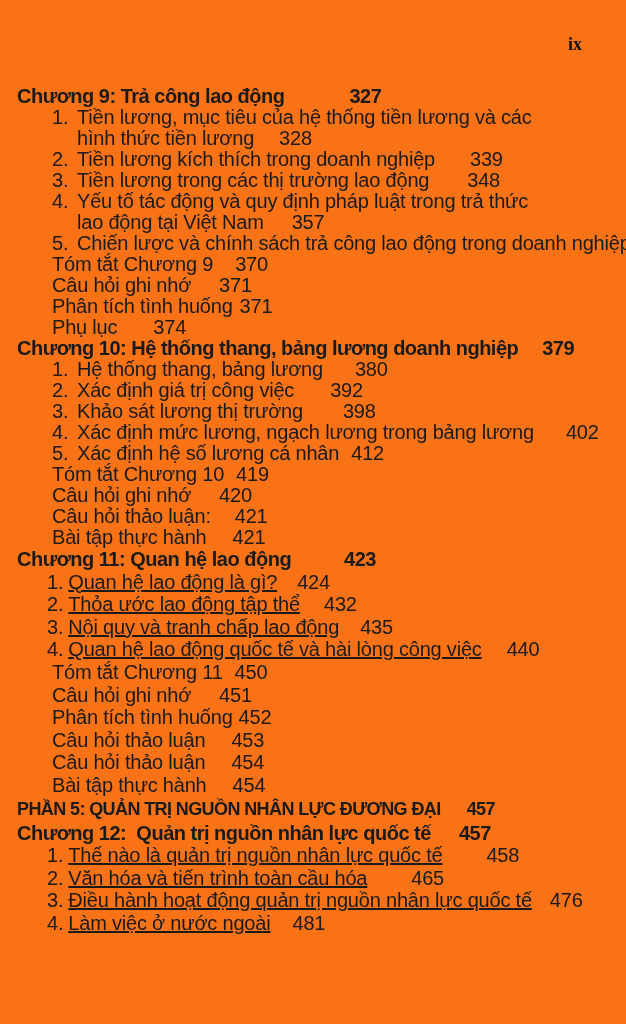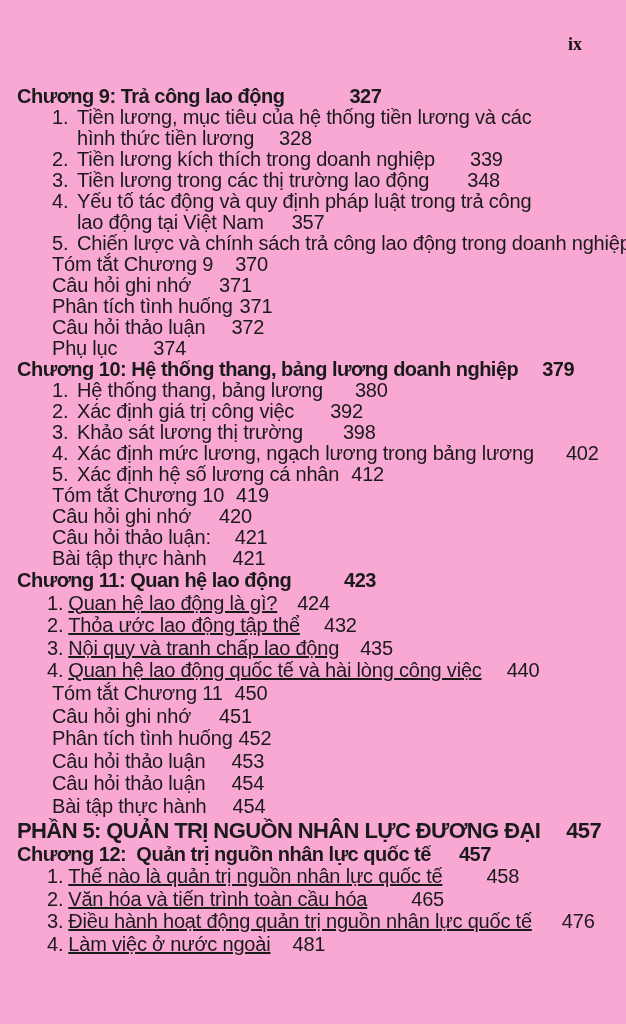--- a/index.html
+++ b/index.html
@@ -5,21 +5,21 @@
   html, body {
     margin: 0;
     padding: 0;
     background: #e8e8e8;
     font-family: "Liberation Sans", sans-serif;
   }
   .page {
     position: relative;
     width: 626px;
     height: 1024px;
-    background: #f9a8d4;
+    background: #f97316;
     color: #161616;
     overflow: hidden;
     box-sizing: border-box;
   }
   .folio {
     position: absolute;
     top: 34px;
     right: 44px;
     font-family: "Liberation Serif", serif;
     font-weight: 700;
@@ -44,21 +44,21 @@
     line-height: 22.6px;
     height: 22.6px;
   }
   .row.chapter {
     font-weight: 700;
     font-size: 20px;
     letter-spacing: -0.5px;
   }
   .row.part {
     font-weight: 700;
-    font-size: 22px;
+    font-size: 18px;
     letter-spacing: -0.6px;
     line-height: 25px;
     height: 25px;
   }
   .row.sub    { padding-left: 35px; }
   .row.item   { padding-left: 35px; }
   .row.cont   { padding-left: 60px; }
   .row.itemt  { padding-left: 30px; text-decoration: underline; }
   .num {
     display: inline-block;
@@ -81,27 +81,26 @@
   <div class="folio">ix</div>
 
   <div class="toc">
 
     <div class="sec-a">
       <div class="row chapter"><span class="lbl">Chương 9: Trả công lao động</span><span class="pg" style="margin-left:65px">327</span></div>
       <div class="row item"><span class="num">1.</span><span class="lbl">Tiền lương, mục tiêu của hệ thống tiền lương và các</span></div>
       <div class="row cont"><span class="lbl">hình thức tiền lương</span><span class="pg" style="margin-left:25px">328</span></div>
       <div class="row item"><span class="num">2.</span><span class="lbl">Tiền lương kích thích trong doanh nghiệp</span><span class="pg" style="margin-left:35px">339</span></div>
       <div class="row item"><span class="num">3.</span><span class="lbl">Tiền lương trong các thị trường lao động</span><span class="pg" style="margin-left:38px">348</span></div>
-      <div class="row item"><span class="num">4.</span><span class="lbl">Yếu tố tác động và quy định pháp luật trong trả công</span></div>
+      <div class="row item"><span class="num">4.</span><span class="lbl">Yếu tố tác động và quy định pháp luật trong trả thức</span></div>
       <div class="row cont"><span class="lbl">lao động tại Việt Nam</span><span class="pg" style="margin-left:28px">357</span></div>
       <div class="row item"><span class="num">5.</span><span class="lbl">Chiến lược và chính sách trả công lao động trong doanh nghiệp</span><span class="pg" style="margin-left:22px">362</span></div>
       <div class="row sub"><span class="lbl">Tóm tắt Chương 9</span><span class="pg" style="margin-left:22px">370</span></div>
       <div class="row sub"><span class="lbl">Câu hỏi ghi nhớ</span><span class="pg" style="margin-left:28px">371</span></div>
       <div class="row sub"><span class="lbl">Phân tích tình huống</span><span class="pg" style="margin-left:7px">371</span></div>
-      <div class="row sub"><span class="lbl">Câu hỏi thảo luận</span><span class="pg" style="margin-left:26px">372</span></div>
       <div class="row sub"><span class="lbl">Phụ lục</span><span class="pg" style="margin-left:36px">374</span></div>
       <div class="row chapter"><span class="lbl">Chương 10: Hệ thống thang, bảng lương doanh nghiệp</span><span class="pg" style="margin-left:24px">379</span></div>
       <div class="row item"><span class="num">1.</span><span class="lbl">Hệ thống thang, bảng lương</span><span class="pg" style="margin-left:32px">380</span></div>
       <div class="row item"><span class="num">2.</span><span class="lbl">Xác định giá trị công việc</span><span class="pg" style="margin-left:36px">392</span></div>
       <div class="row item"><span class="num">3.</span><span class="lbl">Khảo sát lương thị trường</span><span class="pg" style="margin-left:40px">398</span></div>
       <div class="row item"><span class="num">4.</span><span class="lbl">Xác định mức lương, ngạch lương trong bảng lương</span><span class="pg" style="margin-left:32px">402</span></div>
       <div class="row item"><span class="num">5.</span><span class="lbl">Xác định hệ số lương cá nhân</span><span class="pg" style="margin-left:12px">412</span></div>
       <div class="row sub"><span class="lbl">Tóm tắt Chương 10</span><span class="pg" style="margin-left:12px">419</span></div>
       <div class="row sub"><span class="lbl">Câu hỏi ghi nhớ</span><span class="pg" style="margin-left:28px">420</span></div>
       <div class="row sub"><span class="lbl">Câu hỏi thảo luận:</span><span class="pg" style="margin-left:24px">421</span></div>
@@ -117,18 +116,18 @@
       <div class="row sub"><span class="lbl">Tóm tắt Chương 11</span><span class="pg" style="margin-left:12px">450</span></div>
       <div class="row sub"><span class="lbl">Câu hỏi ghi nhớ</span><span class="pg" style="margin-left:28px">451</span></div>
       <div class="row sub"><span class="lbl">Phân tích tình huống</span><span class="pg" style="margin-left:6px">452</span></div>
       <div class="row sub"><span class="lbl">Câu hỏi thảo luận</span><span class="pg" style="margin-left:26px">453</span></div>
       <div class="row sub"><span class="lbl">Câu hỏi thảo luận</span><span class="pg" style="margin-left:26px">454</span></div>
       <div class="row sub"><span class="lbl">Bài tập thực hành</span><span class="pg" style="margin-left:26px">454</span></div>
       <div class="row part"><span class="lbl">PHẦN 5: QUẢN TRỊ NGUỒN NHÂN LỰC ĐƯƠNG ĐẠI</span><span class="pg" style="margin-left:26px">457</span></div>
       <div class="row chapter"><span class="lbl">Chương 12:  Quản trị nguồn nhân lực quốc tế</span><span class="pg" style="margin-left:28px">457</span></div>
       <div class="row itemt"><span class="numt">1.</span><span class="lbl">Thế nào là quản trị nguồn nhân lực quốc tế</span><span class="pg" style="margin-left:44px">458</span></div>
       <div class="row itemt"><span class="numt">2.</span><span class="lbl">Văn hóa và tiến trình toàn cầu hóa</span><span class="pg" style="margin-left:44px">465</span></div>
-      <div class="row itemt"><span class="numt">3.</span><span class="lbl">Điều hành hoạt động quản trị nguồn nhân lực quốc tế</span><span class="pg" style="margin-left:30px">476</span></div>
+      <div class="row itemt"><span class="numt">3.</span><span class="lbl">Điều hành hoạt động quản trị nguồn nhân lực quốc tế</span><span class="pg" style="margin-left:18px">476</span></div>
       <div class="row itemt"><span class="numt">4.</span><span class="lbl">Làm việc ở nước ngoài</span><span class="pg" style="margin-left:22px">481</span></div>
     </div>
 
   </div>
 </div>
 
 </body></html>

